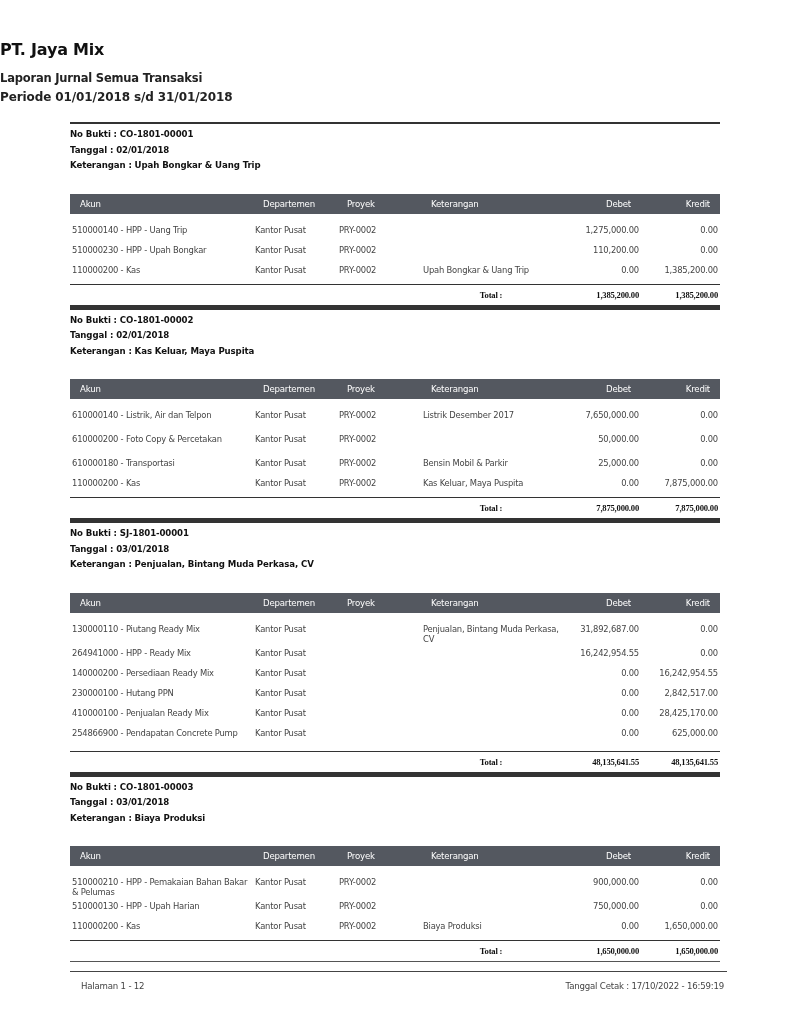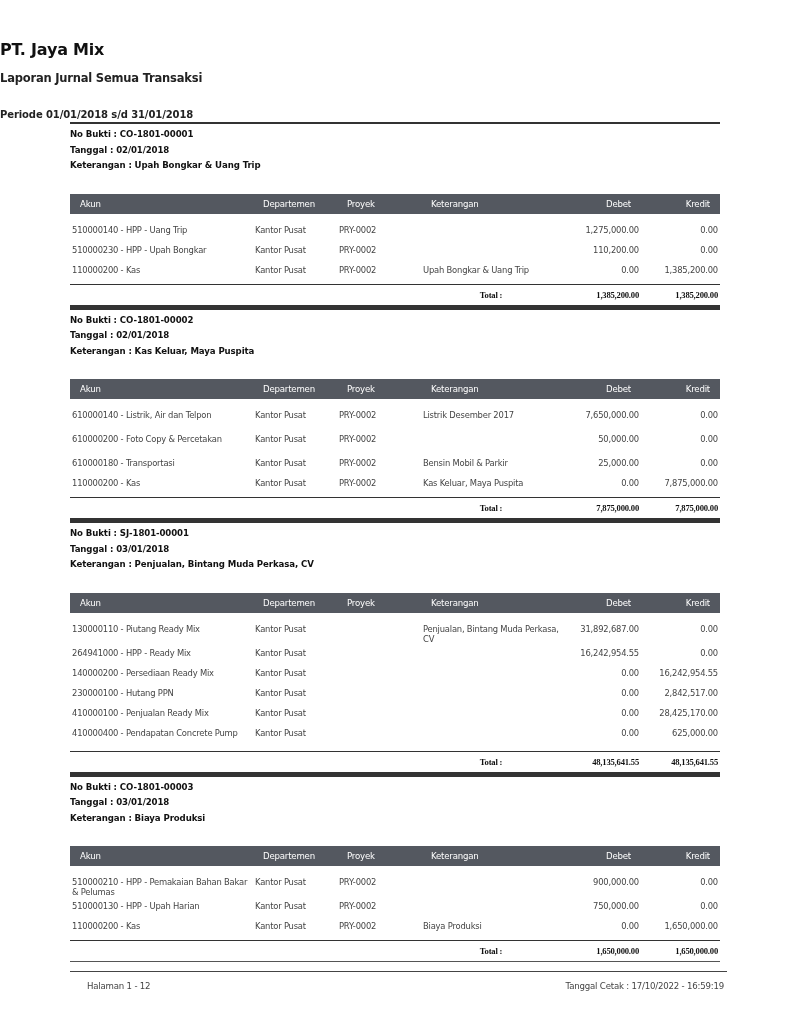--- a/index.html
+++ b/index.html
@@ -3,21 +3,21 @@
   <meta charset="utf-8">
   <style>
     html, body { margin: 0; padding: 0; background: #ffffff; }
     body {
       width: 791px; height: 1024px; position: relative; overflow: hidden;
       font-family: "DejaVu Sans", sans-serif; color: #222;
     }
     .page-header { position: absolute; left: 0; top: 40px; width: 791px; text-align: left; }
     .company { font-size: 16px; font-weight: bold; color: #111; letter-spacing: -0.2px; }
     .report-title { font-size: 11.5px; font-weight: bold; color: #222; margin-top: 12px; letter-spacing: -0.2px; }
-    .period { font-size: 10px; font-weight: bold; color: #222; margin-top: 24px; letter-spacing: -0.1px; }
+    .period { font-size: 12px; font-weight: bold; color: #222; margin-top: 5px; letter-spacing: -0.1px; }
 
     .content { position: absolute; left: 70px; top: 122px; width: 650px; }
     .voucher { border-top: 2px solid #333; }
     .meta { padding-top: 3px; padding-bottom: 20px; }
     .meta div { font-size: 8.6px; font-weight: bold; color: #111; line-height: 15.5px; letter-spacing: -0.1px; }
 
     table { width: 650px; border-collapse: collapse; table-layout: fixed; }
     th {
       background: #545860; color: #fff; font-weight: normal; font-size: 8.6px;
       height: 20px; padding: 0 10px; text-align: left; letter-spacing: -0.2px;
@@ -35,21 +35,21 @@
 
     .col-akun { width: 183px; }
     .col-dept { width: 84px; }
     .col-proy { width: 84px; }
     .col-ket { width: 140px; }
     .col-deb { width: 80px; }
     .col-kre { width: 79px; }
 
     .footer { position: absolute; left: 70px; top: 971px; width: 657px; border-top: 1.5px solid #444; }
     .footer span { position: absolute; top: 9px; font-size: 8.6px; color: #444; letter-spacing: -0.2px; }
-    .footer .left { left: 17px; }
+    .footer .left { left: 11px; }
     .footer .right { right: 3px; }
   </style>
 </head>
 <body>
 
 <div class="page-header">
   <div class="company">PT. Jaya Mix</div>
   <div class="report-title">Laporan Jurnal Semua Transaksi</div>
   <div class="period">Periode 01/01/2018 s/d 31/01/2018</div>
 </div>
@@ -262,21 +262,21 @@
           </tr>
           <tr class="row">
             <td>410000100 - Penjualan Ready Mix</td>
             <td>Kantor Pusat</td>
             <td></td>
             <td></td>
             <td class="num">0.00</td>
             <td class="num">28,425,170.00</td>
           </tr>
           <tr class="row tall">
-            <td>410000400 - Pendapatan Concrete Pump</td>
+            <td>254866900 - Pendapatan Concrete Pump</td>
             <td>Kantor Pusat</td>
             <td></td>
             <td></td>
             <td class="num">0.00</td>
             <td class="num">625,000.00</td>
           </tr>
         </tbody>
       <tbody>
         <tr class="end">
             <td colspan="6"></td>

